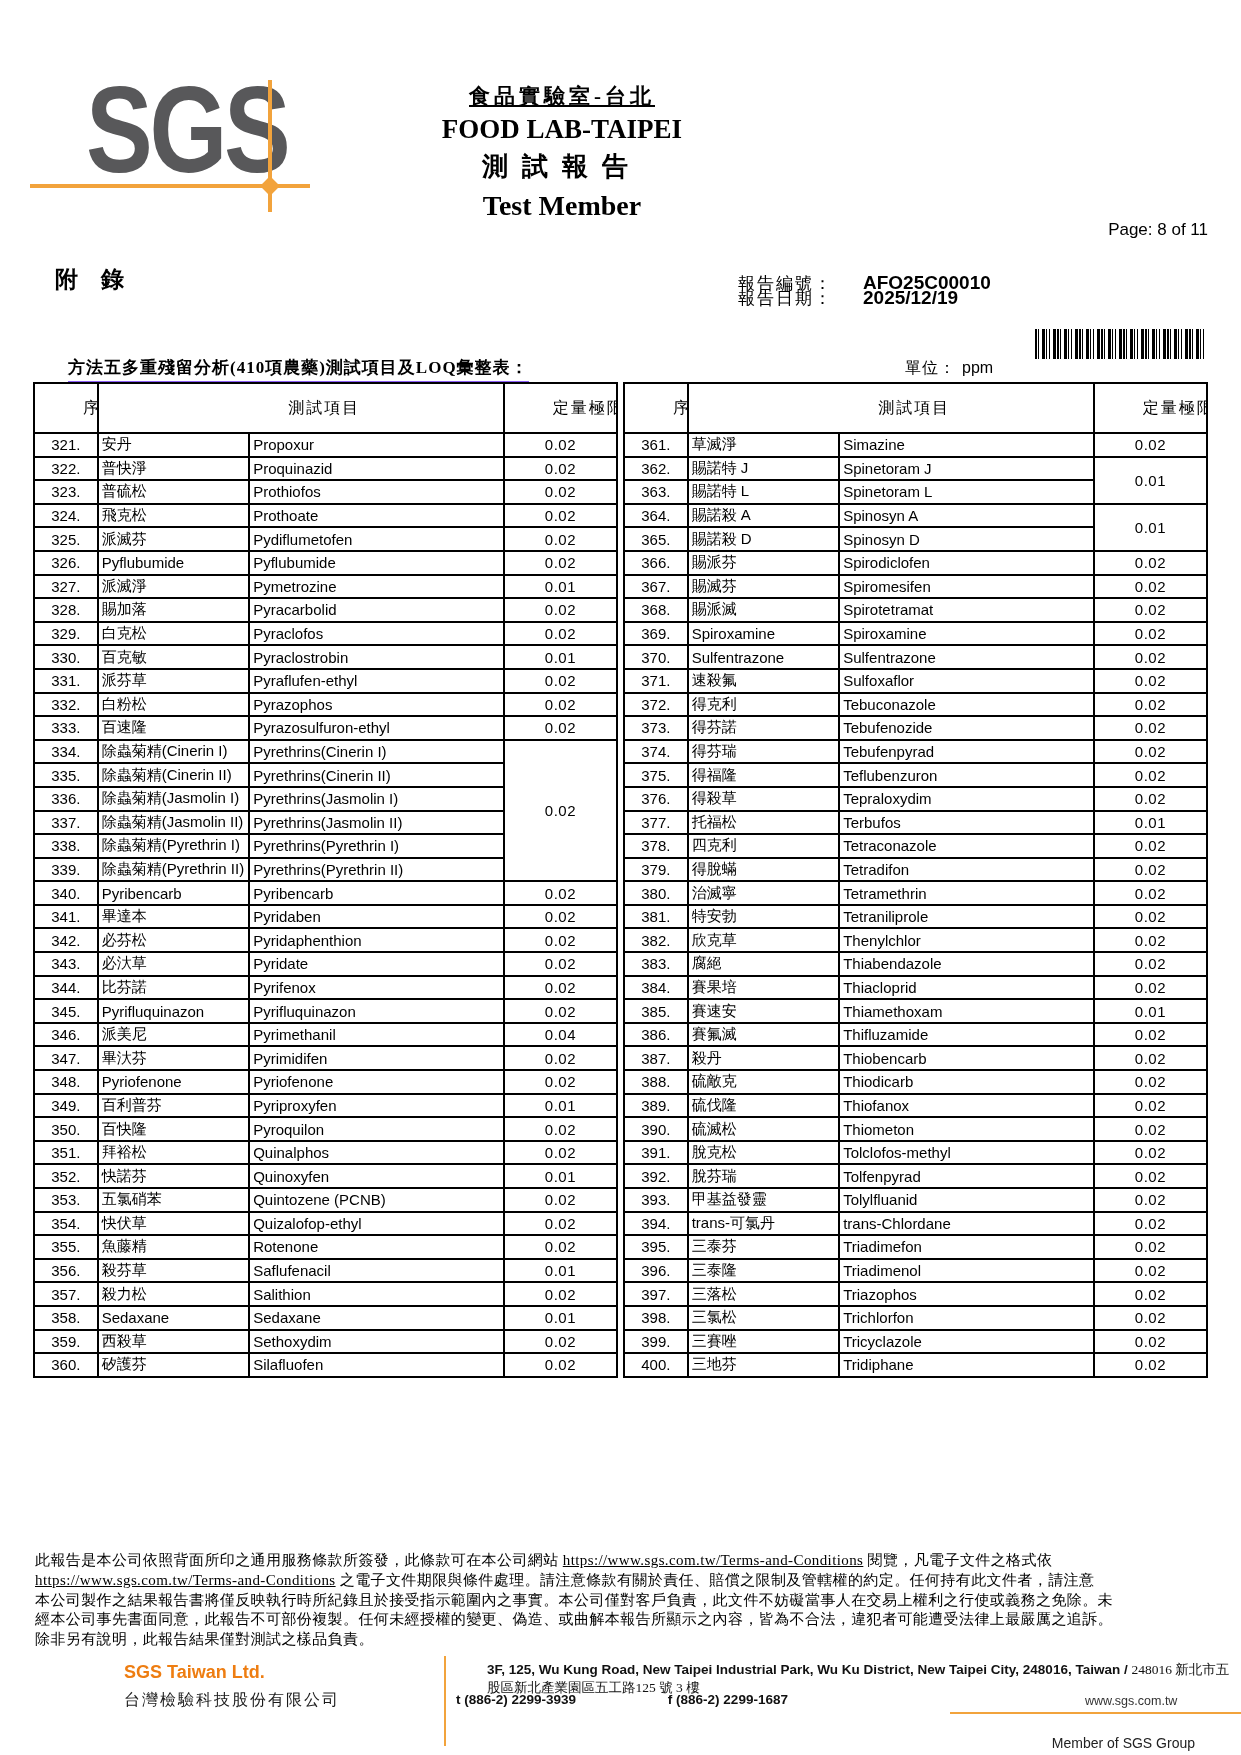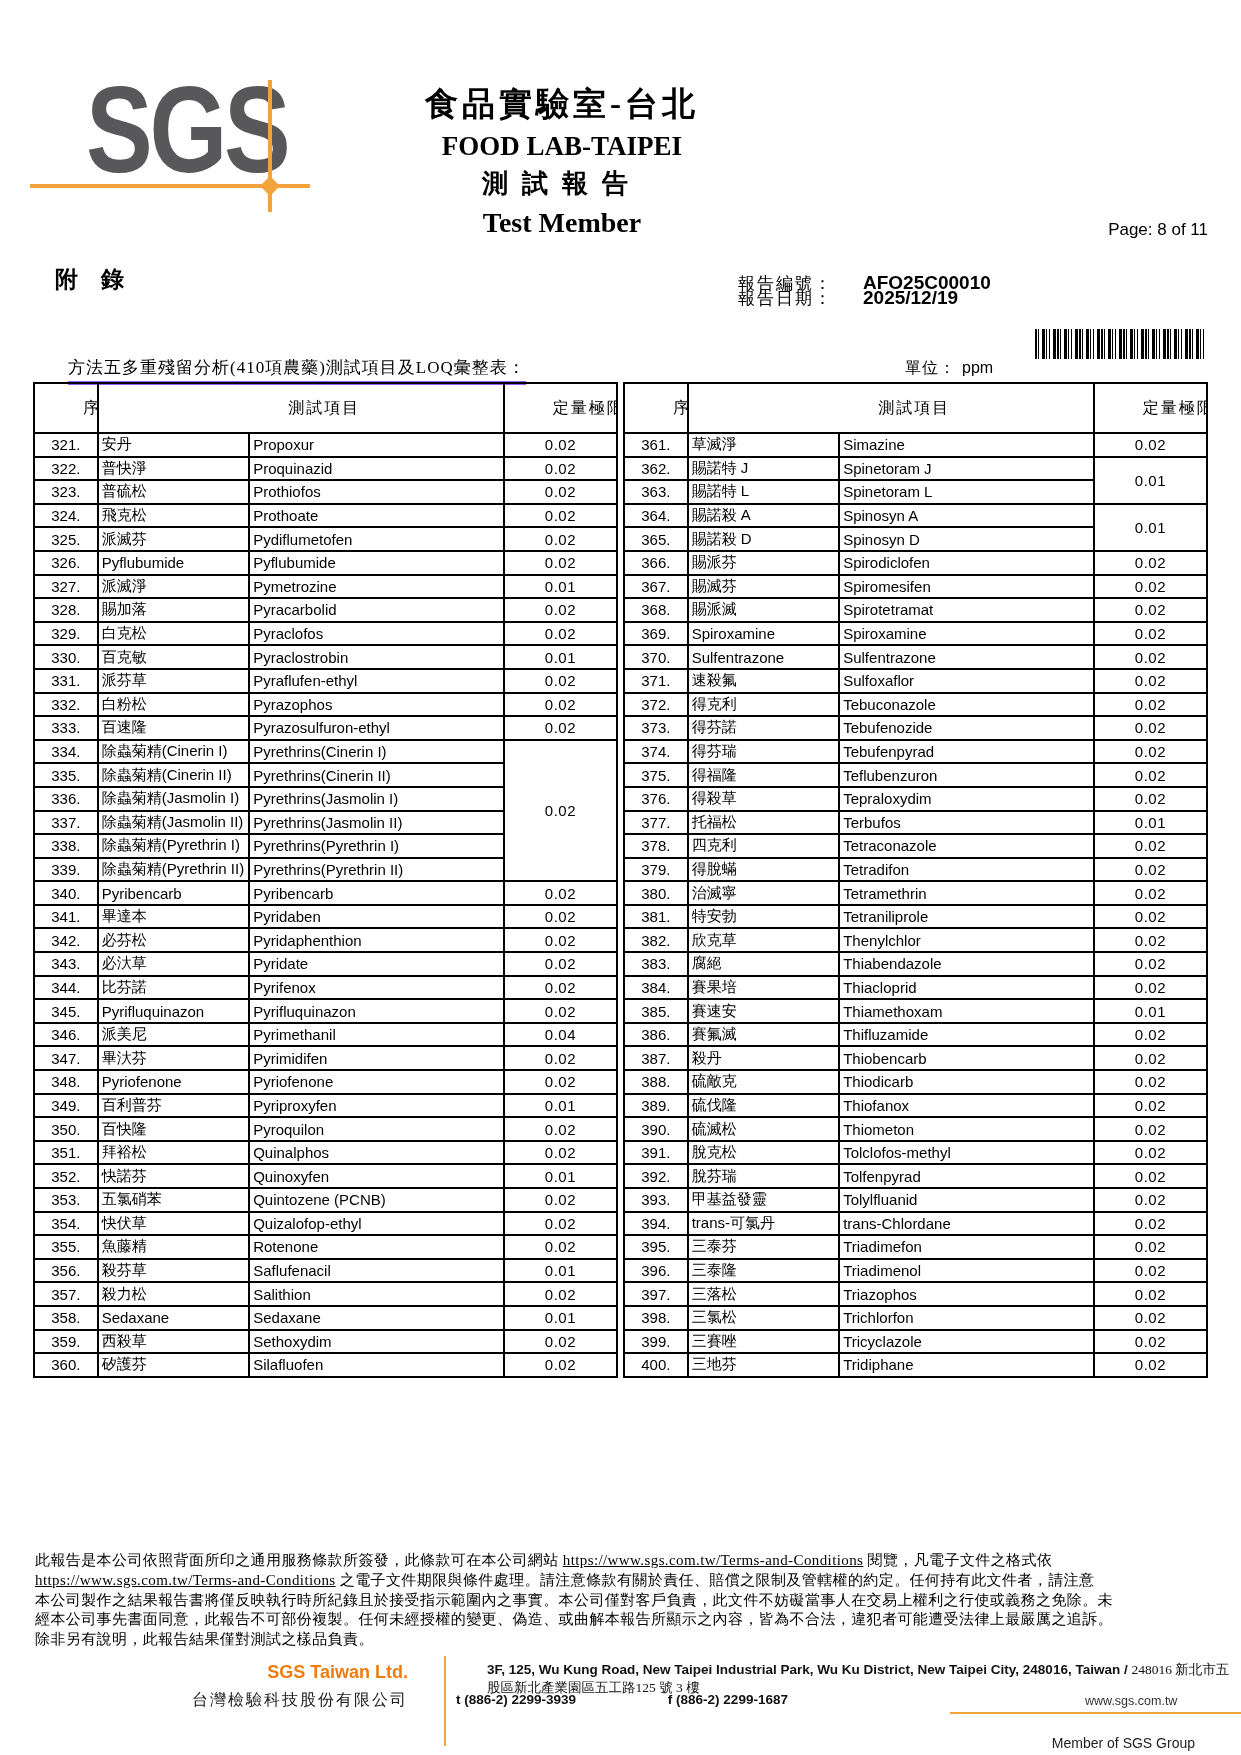--- a/index.html
+++ b/index.html
@@ -14,42 +14,42 @@
     font-family:"Liberation Sans", sans-serif;
     font-weight:bold;font-size:122px;line-height:100px;height:106px;
     color:#58585a;letter-spacing:-4px;
     transform:scaleX(0.82);transform-origin:left center;
   }
   .logo-vline{position:absolute;left:268px;top:80px;width:4px;height:132px;background:#f2a33c;}
   .logo-hline{position:absolute;left:30px;top:184px;width:280px;height:4px;background:#f2a33c;}
   .logo-node{position:absolute;left:263px;top:179px;width:14px;height:14px;background:#f2a33c;transform:rotate(45deg);}
   
   .titles{position:absolute;left:562px;top:82px;transform:translateX(-50%);width:640px;text-align:center;}
-  .t-zh1{font-family:"Liberation Serif", serif;font-weight:bold;font-size:33px;letter-spacing:4px;}
+  .t-zh1{font-family:"Liberation Serif", serif;font-weight:bold;font-size:21px;letter-spacing:4px;text-decoration:underline;}
   .t-en1{font-family:"Liberation Serif", serif;font-weight:bold;font-size:27px;margin-top:4px;}
   .t-zh2{font-family:"Liberation Serif", serif;font-weight:bold;font-size:26px;letter-spacing:14px;margin-top:4px;}
   .t-en2{font-family:"Liberation Serif", serif;font-weight:bold;font-size:28px;margin-top:6px;}
   .page-label{position:absolute;right:33px;top:220px;font-size:17px;}
   
   .appendix{position:absolute;left:55px;top:264px;font-family:"Liberation Serif", serif;font-weight:bold;font-size:23px;}
   .meta-label{position:absolute;left:738px;font-family:"Liberation Serif", serif;font-size:17px;letter-spacing:2px;}
   .meta-value{position:absolute;left:863px;font-weight:bold;font-size:19px;}
   .m1{top:272px;} .m2{top:287px;}
   .barcode{
     position:absolute;left:1035px;top:329px;width:172px;height:30px;
     background:repeating-linear-gradient(90deg,
       #000 0 2px,#fff 2px 3px,#000 3px 4px,#fff 4px 7px,
       #000 7px 10px,#fff 10px 11px,#000 11px 12px,#fff 12px 14px,
       #000 14px 15px,#fff 15px 18px,#000 18px 21px,#fff 21px 22px);
   }
   
   .sec-title{
     position:absolute;left:68px;top:356px;
-    font-family:"Liberation Serif", serif;font-weight:normal;font-size:17px;
-    border-bottom:4px solid #8b5cf6;padding-bottom:2px;letter-spacing:1px;
+    font-family:"Liberation Serif", serif;font-weight:bold;font-size:17px;
+    border-bottom:2px solid #8b5cf6;padding-bottom:2px;letter-spacing:1px;
   }
   .unit{position:absolute;left:905px;top:358px;font-size:16px;}
   .unit .u-lab{font-family:"Liberation Serif", serif;letter-spacing:1px;}
   .unit .u-val{font-family:"Liberation Sans", sans-serif;margin-left:6px;}
   .tables{position:absolute;left:33px;top:382px;width:1176px;display:flex;gap:5px;}
   table.tbl{border-collapse:collapse;table-layout:fixed;width:585px;}
   .tbl th,.tbl td{border:2px solid #000;overflow:hidden;white-space:nowrap;}
   .tbl th{
     height:46px;font-family:Liberation Serif, serif;font-weight:normal;
     font-size:16px;letter-spacing:2px;text-align:center;padding-left:48px;
@@ -59,21 +59,21 @@
   .c-no{text-align:center;}
   .c-zh,.c-en{text-align:left;padding-left:6px;}
   .c-loq{text-align:center;letter-spacing:0.5px;}
   
   .legal{
     position:absolute;left:35px;top:1551px;width:1180px;
     font-family:"Liberation Serif", serif;font-size:15px;line-height:19.8px;letter-spacing:0.4px;
   }
   .legal .url{color:#000;text-decoration:underline;}
   
-  .brand{position:absolute;left:140px;top:1662px;width:268px;text-align:right;}
+  .brand{position:absolute;left:124px;top:1662px;width:268px;}
   .brand-en{color:#ee7d11;font-weight:bold;font-size:18px;}
   .brand-zh{font-family:"Liberation Serif", serif;font-size:16px;letter-spacing:2px;margin-top:7px;color:#1a1a1a;}
   .f-vline{position:absolute;left:444px;top:1656px;width:2px;height:90px;background:#f2a33c;}
   .addr{position:absolute;left:456px;top:1661px;width:752px;font-size:13.5px;font-weight:bold;color:#111;margin-left:31px;}
   .addr .zh{font-weight:normal;font-family:"Liberation Serif", serif;}
   .phones{position:absolute;left:456px;top:1692px;font-size:13.5px;font-weight:bold;color:#111;}
   .phones .fax{margin-left:88px;}
   .website{position:absolute;left:1085px;top:1694px;font-size:12.5px;color:#333;}
   .f-hline{position:absolute;left:950px;top:1712px;width:291px;height:2px;background:#f2a33c;}
   .member{position:absolute;right:46px;top:1735px;font-size:14px;color:#222;}

